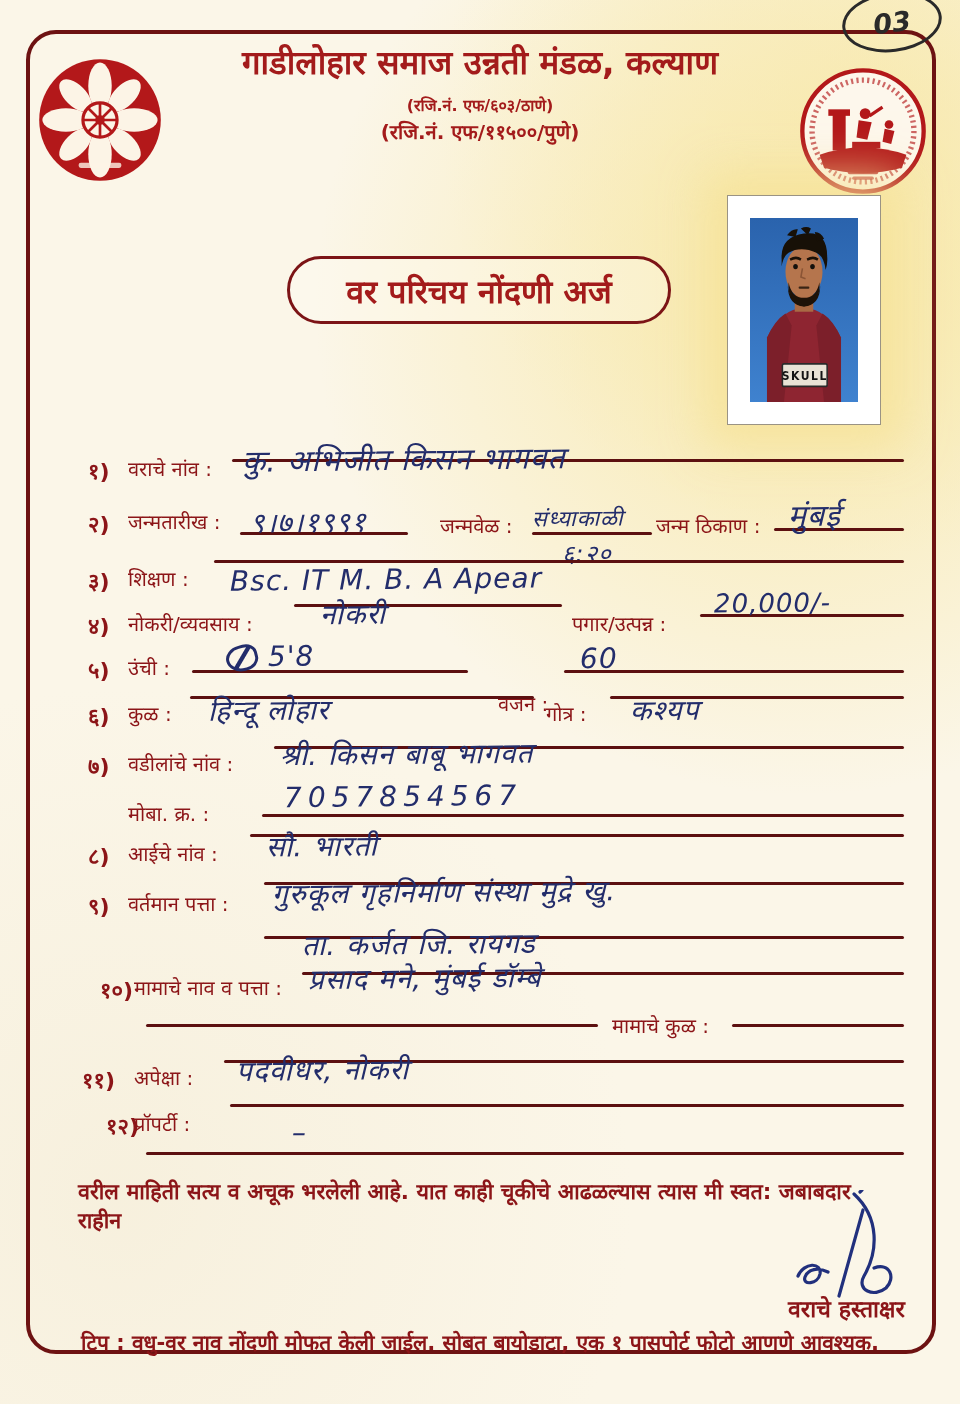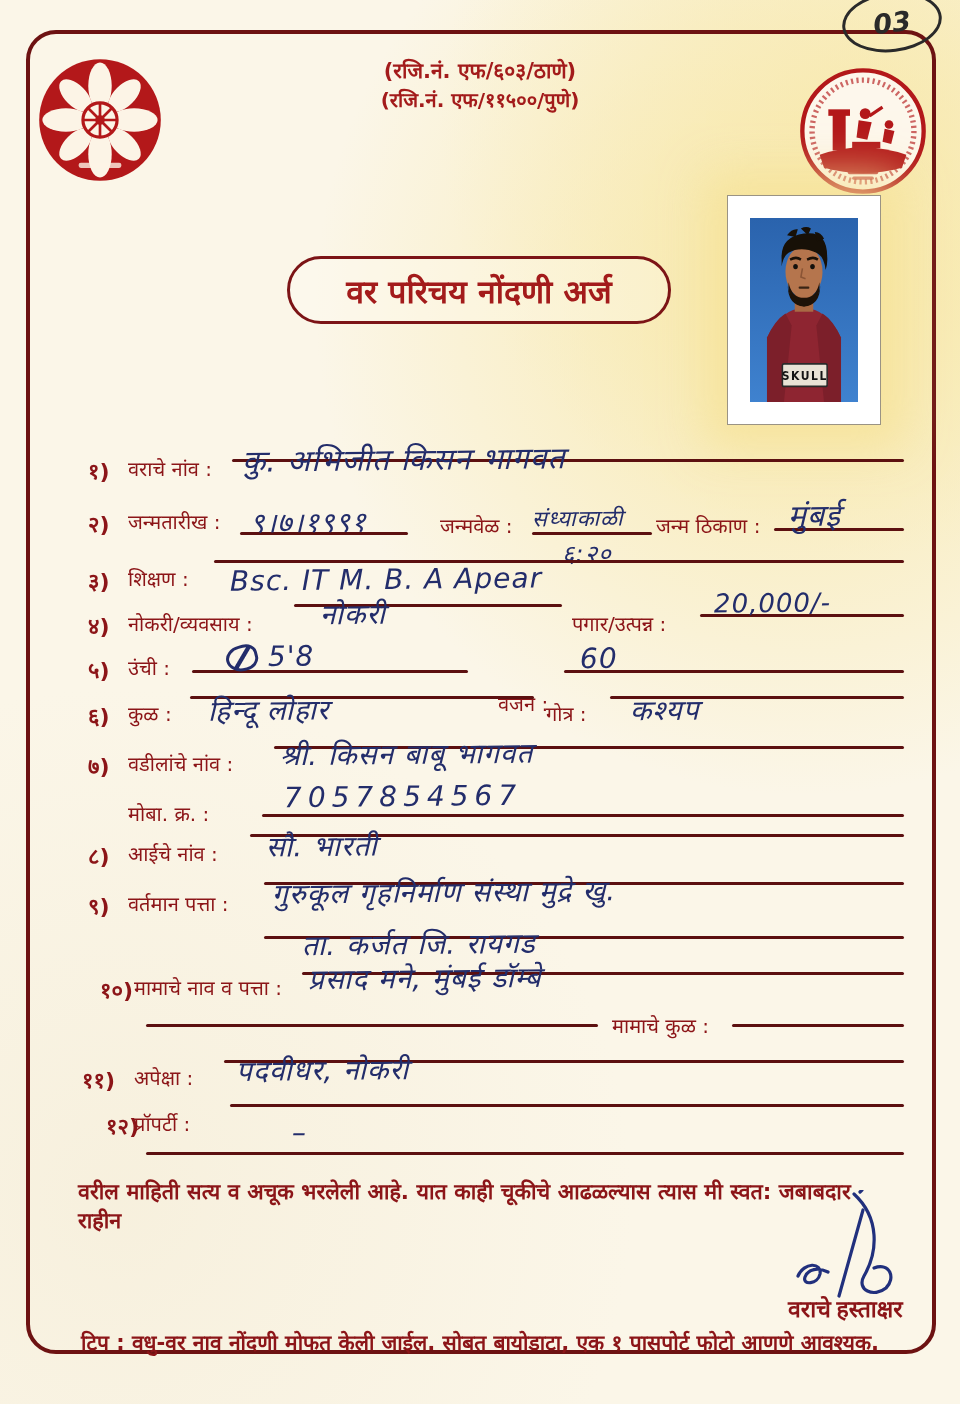--- a/index.html
+++ b/index.html
@@ -20,21 +20,21 @@
   }
   .page-num{
     position:absolute;left:842px;top:-8px;width:94px;height:54px;
     border:3px solid #2a2a2a;border-radius:50%;
     transform:rotate(-7deg);
     display:flex;align-items:center;justify-content:center;
     font-size:27px;font-style:italic;color:#2a2a2a;font-weight:bold;
   }
   .hdr{position:absolute;left:155px;right:155px;top:44px;text-align:center;color:var(--accent_red,#a31b1b);}
   .hdr .t1{font-size:33px;font-weight:bold;line-height:1.15;}
-  .hdr .r1{font-size:21px;font-weight:bold;margin-top:12px;}
+  .hdr .r1{font-size:16px;font-weight:bold;margin-top:12px;}
   .hdr .t2{font-size:27px;font-weight:bold;margin-top:8px;line-height:1.1;}
   .hdr .r2{font-size:20px;font-weight:bold;margin-top:2px;}
   .emblem{position:absolute;}
   .form-title{
     position:absolute;left:287px;top:256px;width:378px;height:62px;
     border:3px solid #7c1416;border-radius:34px;
     display:flex;align-items:center;justify-content:center;
     font-size:32px;font-weight:bold;color:var(--accent_red,#a31b1b);
     background:rgba(255,252,244,.35);
   }
@@ -54,21 +54,21 @@
   }
   .hw-sm{font-size:22px;}
   .scribble{
     display:inline-block;width:26px;height:20px;margin-right:10px;
     border:3px solid var(--ink_blue,#232d6b);border-radius:55% 45% 50% 60%;
     transform:rotate(-14deg);vertical-align:middle;
     background:linear-gradient(135deg, transparent 42%, var(--ink_blue,#232d6b) 45%, var(--ink_blue,#232d6b) 55%, transparent 58%);
   }
   .decl{position:absolute;left:78px;top:1176px;width:800px;font-size:21.5px;font-weight:bold;color:var(--label_maroon,#8c1518);}
   .sig{position:absolute;left:742px;top:1190px;width:180px;height:108px;}
-  .sig-label{position:absolute;left:788px;top:1292px;font-size:23px;font-weight:bold;color:var(--label_maroon,#8c1518);font-family:Liberation Serif, serif;}
+  .sig-label{position:absolute;left:788px;top:1292px;font-size:23px;font-weight:bold;color:var(--label_maroon,#8c1518);}
   .footer{position:absolute;left:0;right:0;top:1328px;text-align:center;font-size:21px;font-weight:bold;color:var(--label_maroon,#8c1518);}
 </style>
 </head>
 <body>
 
 <div class="page">
 
   <div class="outer-border"></div>
 
   <div class="page-num">
@@ -113,20 +113,21 @@
       <circle cx="84" cy="54" r="4" fill="#b3181a"></circle>
       <path d="M80 58 l9 2 -3 12 -8 -2 z" fill="#b3181a"></path>
       <line x1="66" y1="46" x2="78" y2="38" stroke="#b3181a" stroke-width="3"></line>
       <rect x="50" y="70" width="26" height="6" fill="#b3181a"></rect>
       <rect x="46" y="96" width="28" height="4" rx="2" fill="#b3181a" opacity=".85"></rect>
       <rect x="50" y="102" width="20" height="3" rx="1.5" fill="#b3181a" opacity=".7"></rect>
     </svg>
   </div>
 
   <div class="hdr">
+    <div class="t1">गाडीलोहार समाज उन्नती मंडळ, कल्याण</div>
     <div class="r1">(रजि.नं. एफ/६०३/ठाणे)</div>
     <div class="r2">(रजि.नं. एफ/११५००/पुणे)</div>
   </div>
 
   <div class="photo">
     <svg viewBox="0 0 140 212" preserveAspectRatio="none">
       <defs>
         <linearGradient id="bg" x1="0" y1="0" x2="0" y2="1">
           <stop offset="0" stop-color="#2a63ad"></stop>
             <stop offset="1" stop-color="#3f82cf"></stop>

